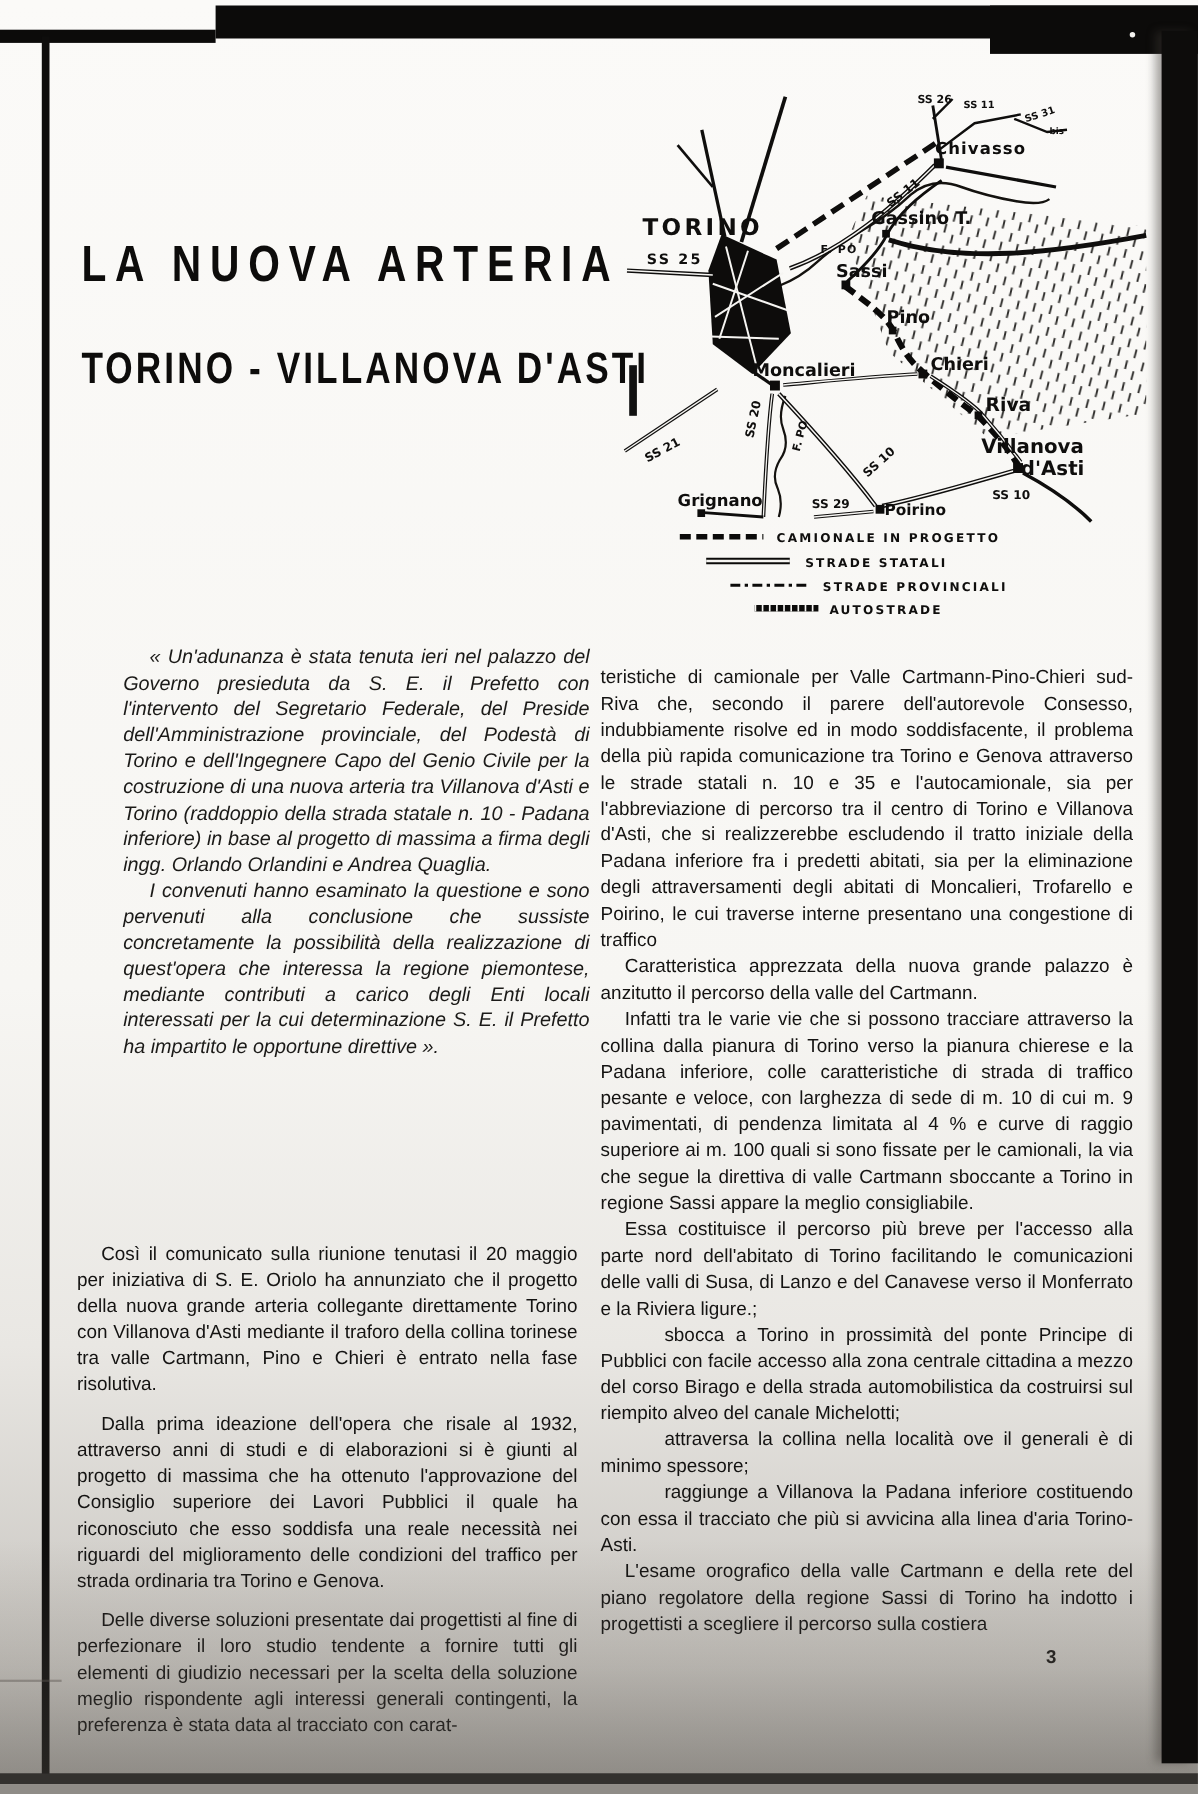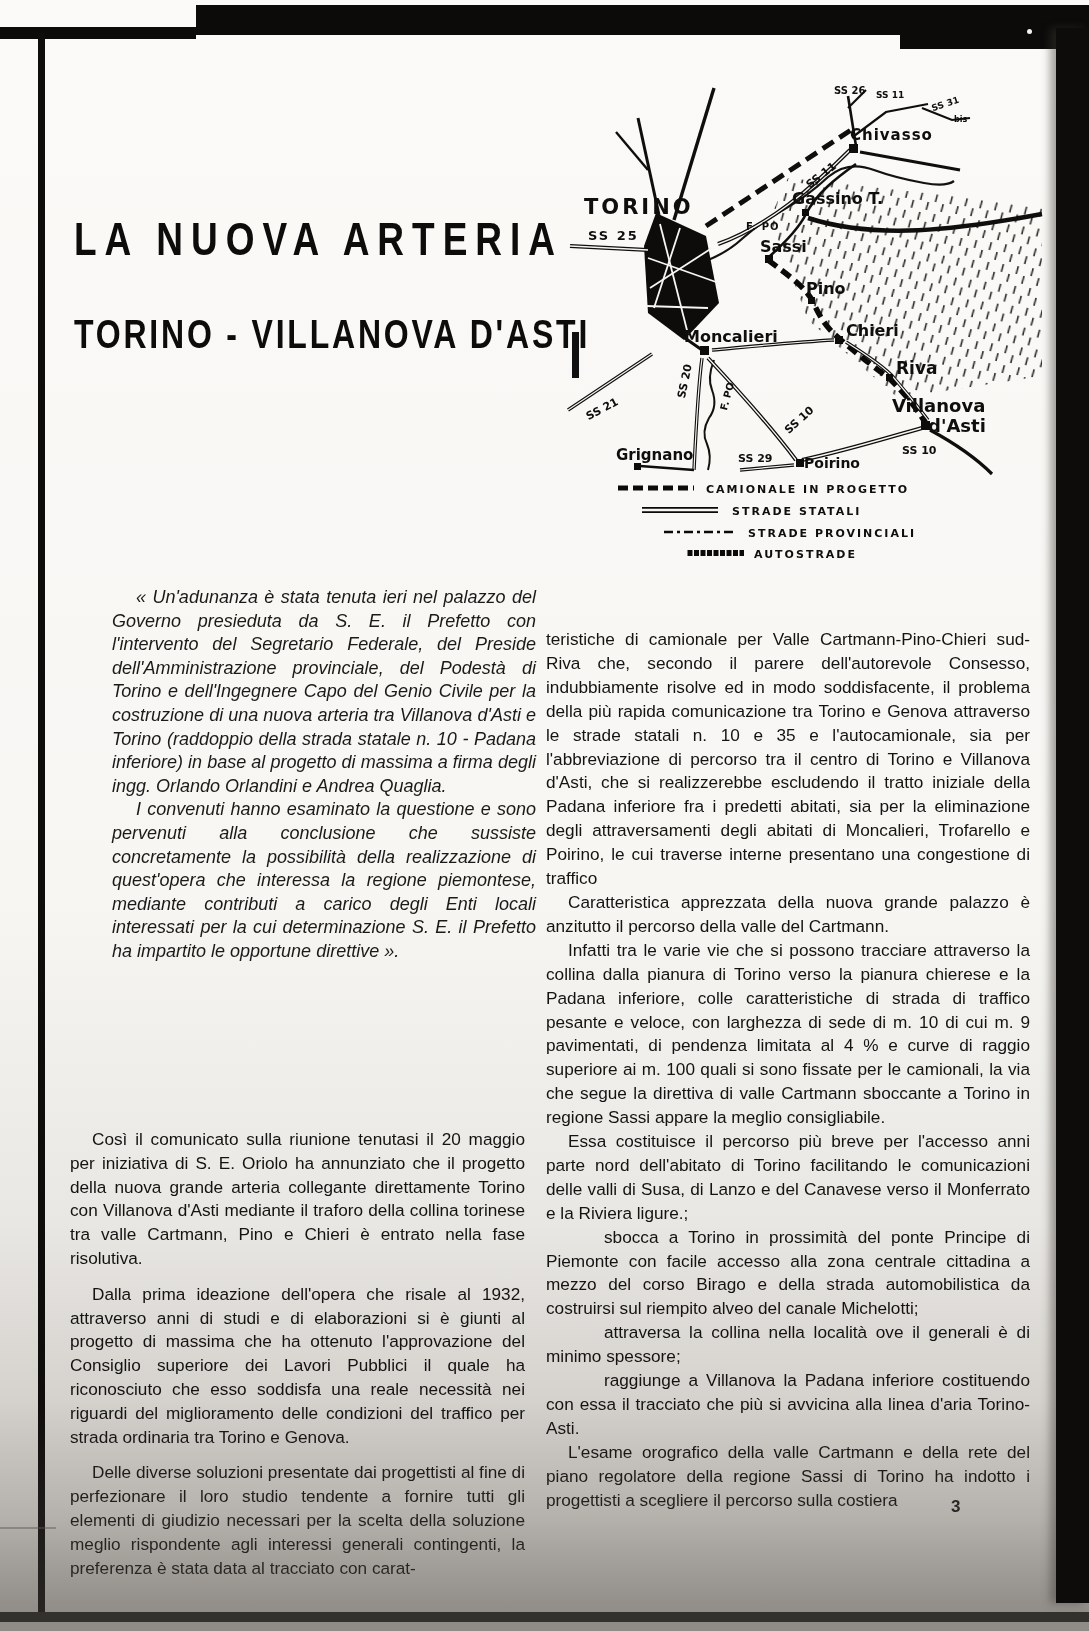--- a/index.html
+++ b/index.html
@@ -29,21 +29,21 @@
 
   
   .map{position:absolute;left:556px;top:78px;width:488px;height:502px;}
   .map text{fill:#0f0e0d;font-family:"DejaVu Sans",sans-serif;font-weight:bold;}
 
   
   .quote{position:absolute;left:112px;top:586px;width:424px;font-style:italic;font-size:18px;line-height:23.6px;text-align:justify;color:#1b1a18;}
   .quote p{margin:0;text-indent:24px;}
   .col-left{position:absolute;left:58px;top:1116px;width:479px;font-size:17.2px;line-height:23.8px;text-align:justify;color:#141312;}
   .col-left p{margin:12px;text-indent:22px;}
-  .col-right{position:absolute;left:546px;top:628px;width:484px;font-size:17.2px;line-height:23.9px;text-align:justify;color:#141312;}
+  .col-right{position:absolute;left:546px;top:604px;width:484px;font-size:17.2px;line-height:23.9px;text-align:justify;color:#141312;}
   .col-right p{margin:0;text-indent:22px;}
   .col-right p.no-indent{text-indent:0;}
   .col-right p.deep-indent{text-indent:58px;}
   .page-num{position:absolute;left:951px;top:1497px;font-size:17px;font-weight:bold;color:#1d1b19;}
 </style>
 </head>
 <body>
 
 <div class="page">
 
@@ -193,22 +193,22 @@
   <div class="col-left">
     <p>Così il comunicato sulla riunione tenutasi il 20 maggio per iniziativa di S. E. Oriolo ha annunziato che il progetto della nuova grande arteria collegante direttamente Torino con Villanova d'Asti mediante il traforo della collina torinese tra valle Cartmann, Pino e Chieri è entrato nella fase risolutiva.</p>
     <p>Dalla prima ideazione dell'opera che risale al 1932, attraverso anni di studi e di elaborazioni si è giunti al progetto di massima che ha ottenuto l'approvazione del Consiglio superiore dei Lavori Pubblici il quale ha riconosciuto che esso soddisfa una reale necessità nei riguardi del miglioramento delle condizioni del traffico per strada ordinaria tra Torino e Genova.</p>
     <p>Delle diverse soluzioni presentate dai progettisti al fine di perfezionare il loro studio tendente a fornire tutti gli elementi di giudizio necessari per la scelta della soluzione meglio rispondente agli interessi generali contingenti, la preferenza è stata data al tracciato con carat-</p>
   </div>
 
   <div class="col-right">
     <p class="no-indent">teristiche di camionale per Valle Cartmann-Pino-Chieri sud-Riva che, secondo il parere dell'autorevole Consesso, indubbiamente risolve ed in modo soddisfacente, il problema della più rapida comunicazione tra Torino e Genova attraverso le strade statali n. 10 e 35 e l'autocamionale, sia per l'abbreviazione di percorso tra il centro di Torino e Villanova d'Asti, che si realizzerebbe escludendo il tratto iniziale della Padana inferiore fra i predetti abitati, sia per la eliminazione degli attraversamenti degli abitati di Moncalieri, Trofarello e Poirino, le cui traverse interne presentano una congestione di traffico</p>
     <p>Caratteristica apprezzata della nuova grande palazzo è anzitutto il percorso della valle del Cartmann.</p>
     <p>Infatti tra le varie vie che si possono tracciare attraverso la collina dalla pianura di Torino verso la pianura chierese e la Padana inferiore, colle caratteristiche di strada di traffico pesante e veloce, con larghezza di sede di m. 10 di cui m. 9 pavimentati, di pendenza limitata al 4 % e curve di raggio superiore ai m. 100 quali si sono fissate per le camionali, la via che segue la direttiva di valle Cartmann sboccante a Torino in regione Sassi appare la meglio consigliabile.</p>
-    <p>Essa costituisce il percorso più breve per l'accesso anni parte nord dell'abitato di Torino facilitando le comunicazioni delle valli di Susa, di Lanzo e del Canavese verso il Monferrato e la Riviera ligure.;</p>
-    <p class="deep-indent">sbocca a Torino in prossimità del ponte Principe di Piemonte con facile accesso alla zona centrale cittadina a mezzo del corso Birago e della strada automobilistica da costruirsi sul riempito alveo del canale Michelotti;</p>
+    <p>Essa costituisce il percorso più breve per l'accesso alla parte nord dell'abitato di Torino facilitando le comunicazioni delle valli di Susa, di Lanzo e del Canavese verso il Monferrato e la Riviera ligure.;</p>
+    <p class="deep-indent">sbocca a Torino in prossimità del ponte Principe di Pubblici con facile accesso alla zona centrale cittadina a mezzo del corso Birago e della strada automobilistica da costruirsi sul riempito alveo del canale Michelotti;</p>
     <p class="deep-indent">attraversa la collina nella località ove il generali è di minimo spessore;</p>
     <p class="deep-indent">raggiunge a Villanova la Padana inferiore costituendo con essa il tracciato che più si avvicina alla linea d'aria Torino-Asti.</p>
     <p>L'esame orografico della valle Cartmann e della rete del piano regolatore della regione Sassi di Torino ha indotto i progettisti a scegliere il percorso sulla costiera</p>
   </div>
 
   <div class="page-num">3</div>
 
   <div class="shadow-bottom"></div>
   <div class="strip-bottom"></div>
   <div class="strip-bottom2"></div>

